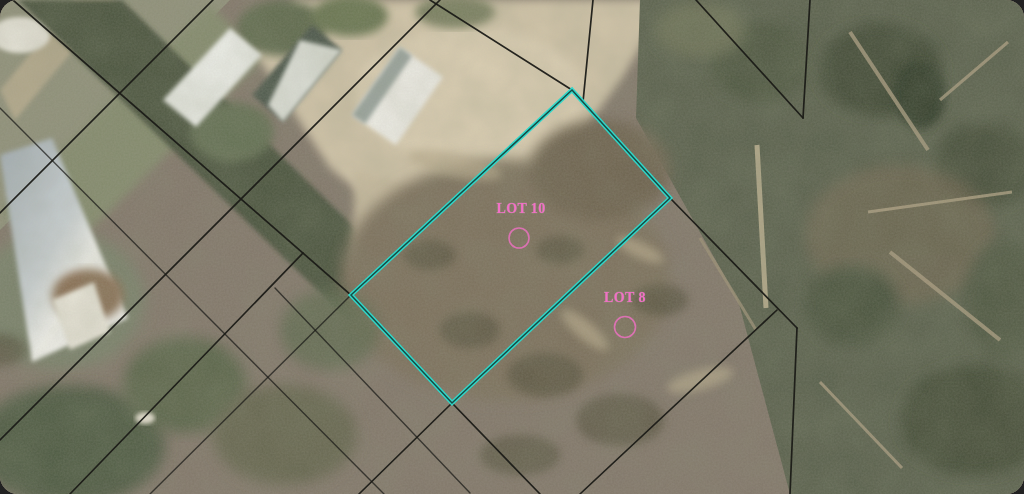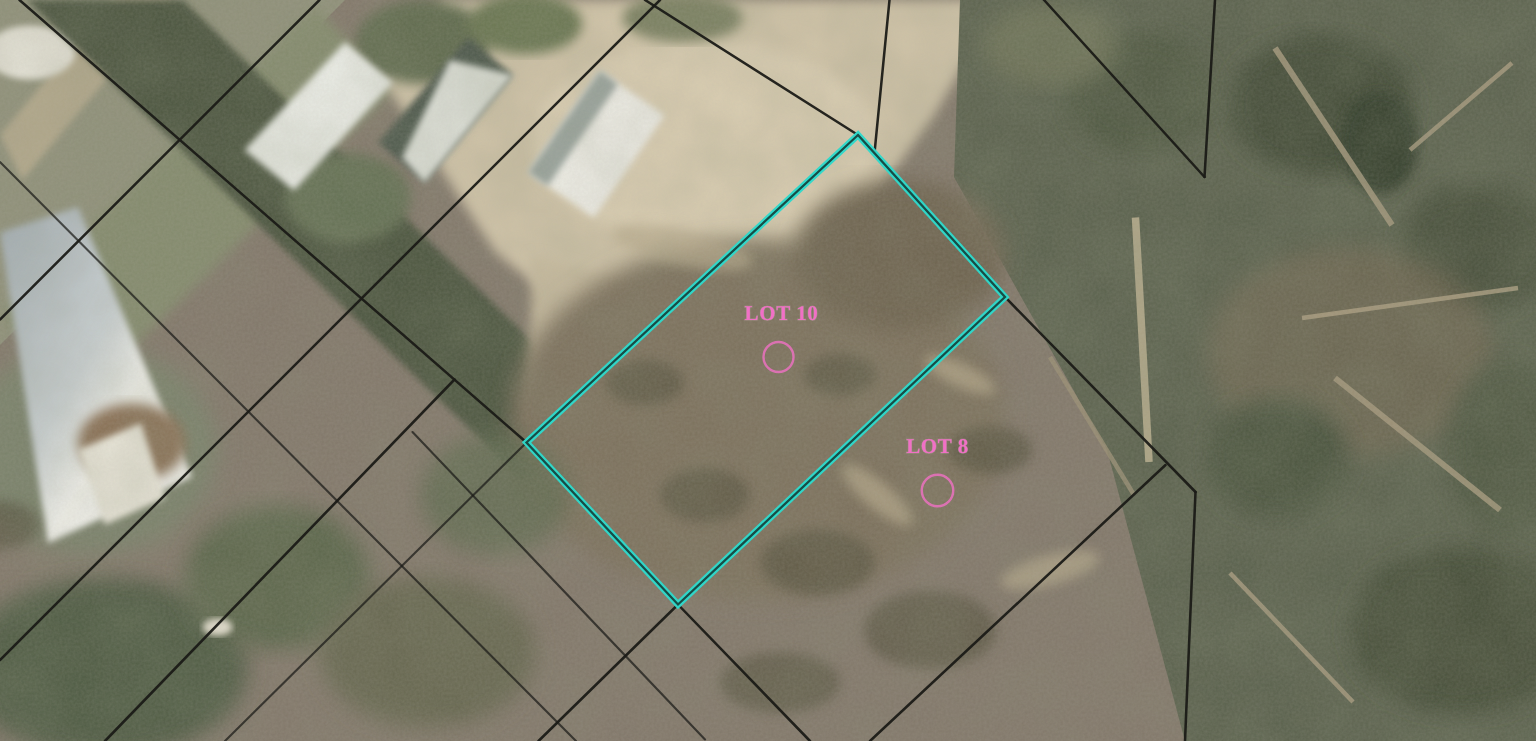--- a/index.html
+++ b/index.html
@@ -1,17 +1,17 @@
 <!DOCTYPE html>
 <html><head>
 <meta charset="utf-8">
 <style>
   html,body{margin:0;padding:0;background:#222;}
   .stage{position:relative;width:1024px;height:494px;overflow:hidden;
-         font-family:"Liberation Sans",sans-serif;background:#84796a;}
+         font-family:"Liberation Sans",sans-serif;background:#84796a;border-radius:18px;}
   svg{display:block}
   .parcel-line{stroke:var(--line,#1b1b17);stroke-width:1.7;fill:none;stroke-linecap:round;opacity:.95}
   .parcel-line.faint{stroke-width:1.4;opacity:.72}
   .lot-highlight-outer{fill:none;stroke:var(--hl,#2ed9cb);stroke-width:4.4;stroke-linejoin:miter;opacity:.97}
   .lot-highlight-core{fill:none;stroke:rgba(18,42,38,.8);stroke-width:1.5;stroke-linejoin:miter}
   .lot-label{font-family:"Liberation Serif",serif;font-weight:700;font-size:14px;
              letter-spacing:.4px;fill:var(--pink,#f170c6);paint-order:stroke;
              stroke:rgba(255,210,240,.25);stroke-width:.6}
   .lot-marker{fill:none;stroke:var(--pink,#f170c6);stroke-width:1.6;opacity:.8}
 </style>

